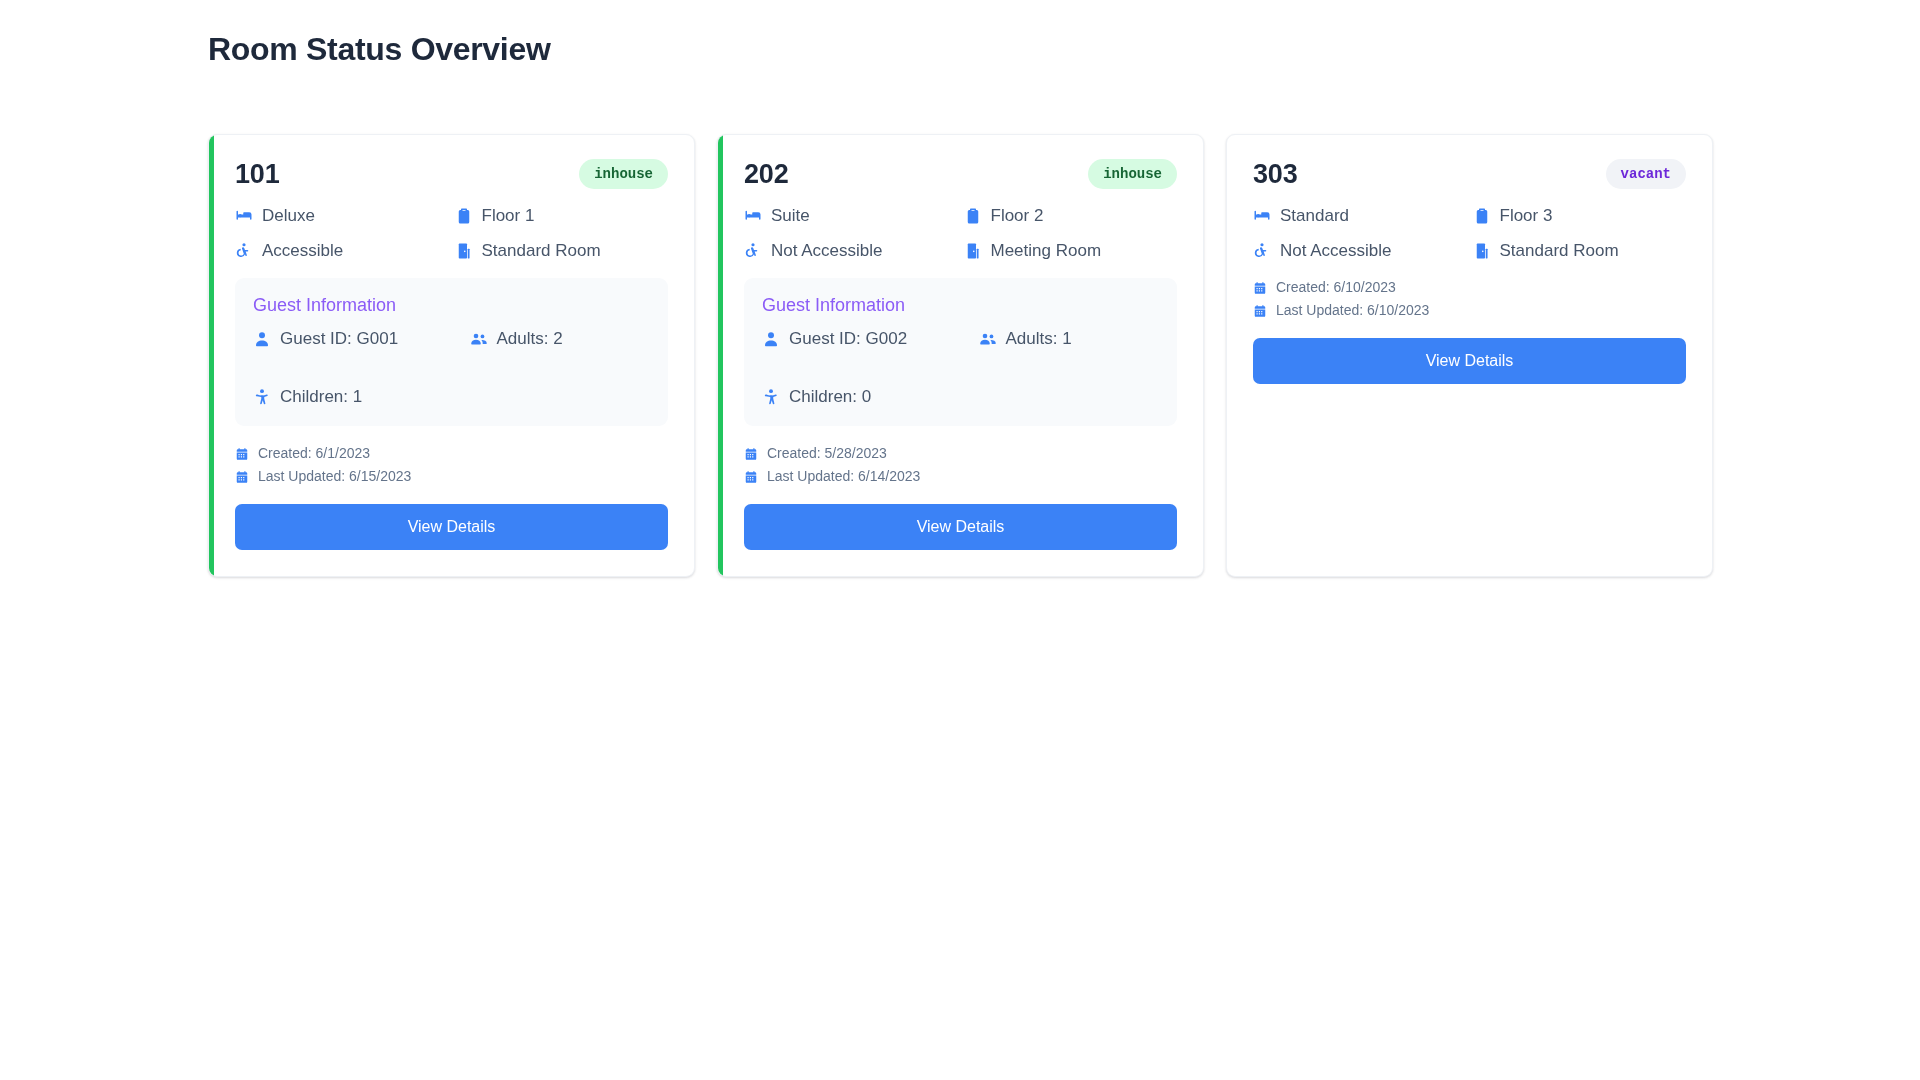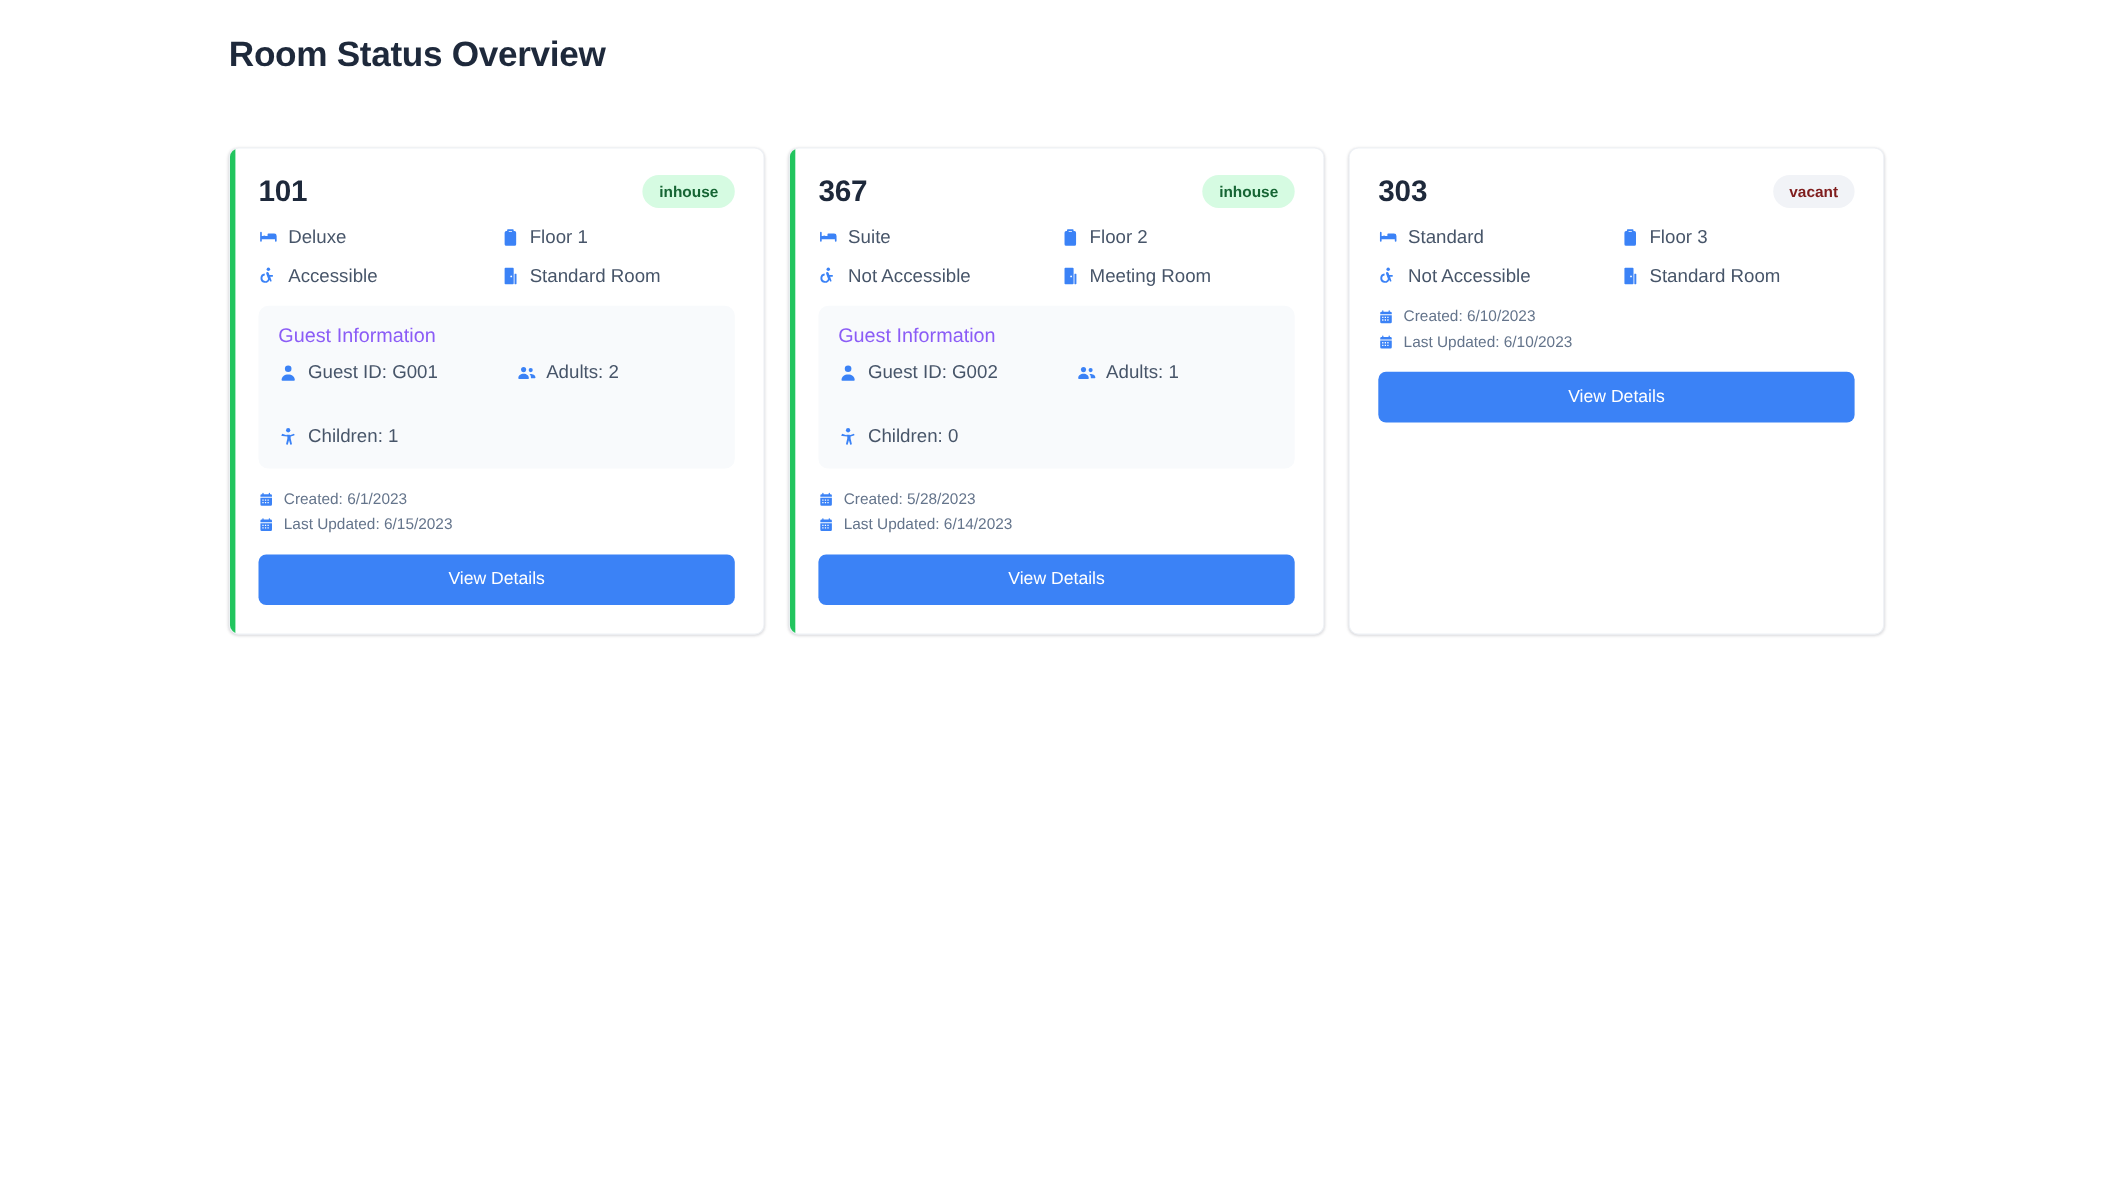--- a/index.html
+++ b/index.html
@@ -86,23 +86,24 @@
     letter-spacing: -0.2px;
   }
 
   .status-badge {
     font-size: 14px;
     line-height: 16px;
     font-weight: 700;
     padding: 7px 15px;
     border-radius: 999px;
     white-space: nowrap;
+    font-family: Liberation Mono, monospace;
   }
   .status-badge.inhouse { background: #d6fbe2; color: #166534; }
-  .status-badge.vacant  { background: #f1f3f7; color: #7f1d1d; }
+  .status-badge.vacant  { background: #f1f3f7; color: #6d28d9; }
 
   .attr-grid {
     display: grid;
     grid-template-columns: 1fr 1fr;
     row-gap: 13px;
     column-gap: 6px;
     margin-bottom: 16px;
   }
 
   .attr-item,
@@ -296,21 +297,21 @@
       </div>
 
       <button class="view-details-btn">View Details</button>
       <div class="spacer"></div>
     </div>
 
     <div class="room-card">
       <div class="accent-stripe"></div>
 
       <div class="card-header">
-        <span class="room-number">367</span>
+        <span class="room-number">202</span>
         <span class="status-badge inhouse">inhouse</span>
       </div>
 
       <div class="attr-grid">
         <div class="attr-item">
           <span class="ico">
               <svg viewBox="0 0 24 24" fill="#3b82f6">
                 <path d="M2 10V6a1 1 0 0 1 2 0v4h7V8a1 1 0 0 1 1-1h7a3 3 0 0 1 3 3v6a1 1 0 0 1-2 0v-2H4v2a1 1 0 0 1-2 0v-6z"></path>
                 <circle cx="7" cy="11.5" r="2.1"></circle>
               </svg>

